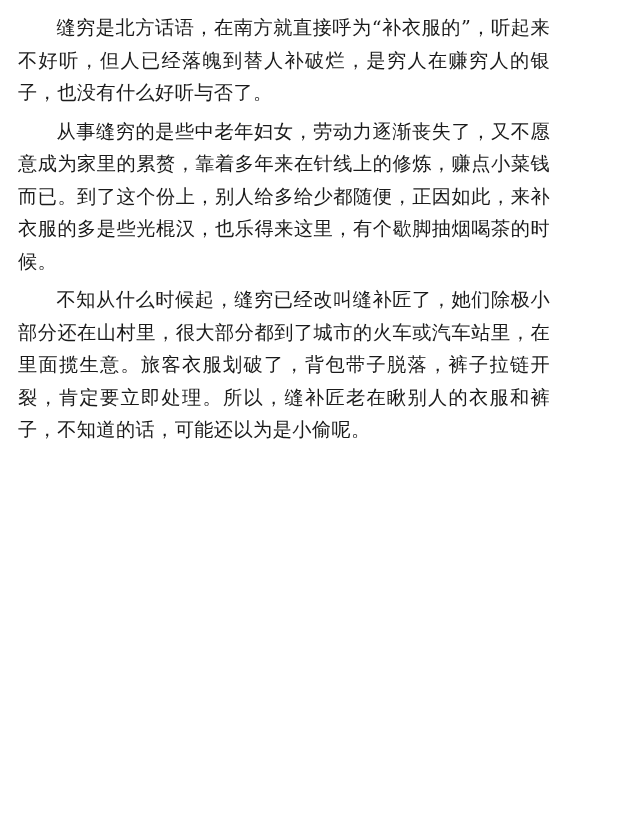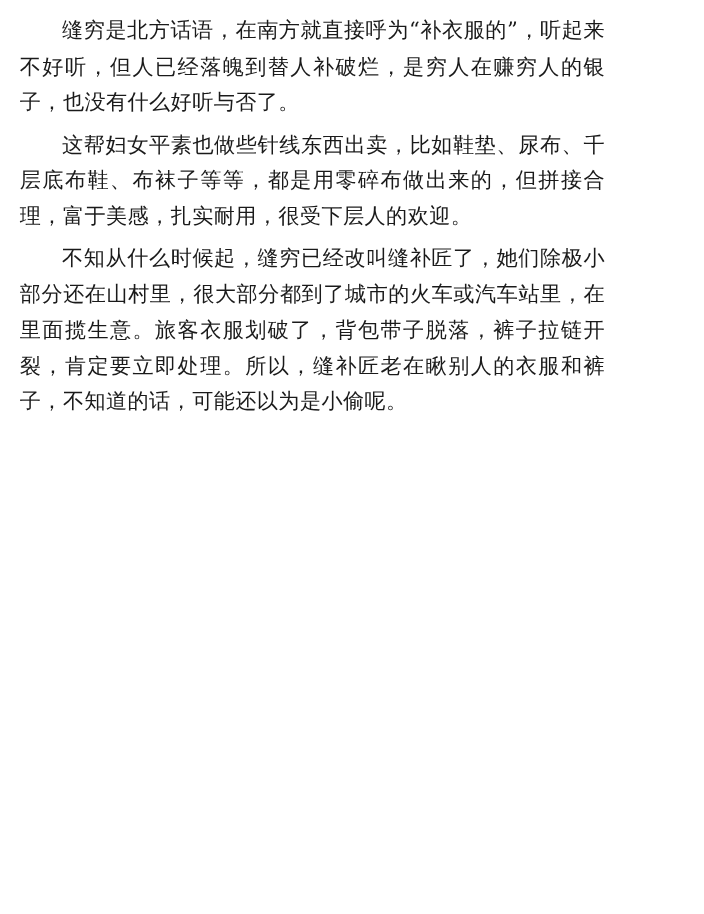--- a/index.html
+++ b/index.html
@@ -33,15 +33,15 @@
   }
   .para:last-child {
     margin-bottom: 0;
   }
 </style>
 </head>
 <body>
 
 <div id="page">
   <p class="para">缝穷是北方话语，在南方就直接呼为“补衣服的”，听起来不好听，但人已经落魄到替人补破烂，是穷人在赚穷人的银子，也没有什么好听与否了。</p>
-  <p class="para">这帮妇女平素也做些针线东西出卖，比如鞋垫、尿布、千层底布鞋、布袜子等等，都是用零碎布做出来的，但拼接合理，富于美感，扎实耐用，很受下层人的欢迎。</p>
+  <p class="para">从事缝穷的是些中老年妇女，劳动力逐渐丧失了，又不愿意成为家里的累赘，靠着多年来在针线上的修炼，赚点小菜钱而已。到了这个份上，别人给多给少都随便，正因如此，来补衣服的多是些光棍汉，也乐得来这里，有个歇脚抽烟喝茶的时候。</p>
   <p class="para">不知从什么时候起，缝穷已经改叫缝补匠了，她们除极小部分还在山村里，很大部分都到了城市的火车或汽车站里，在里面揽生意。旅客衣服划破了，背包带子脱落，裤子拉链开裂，肯定要立即处理。所以，缝补匠老在瞅别人的衣服和裤子，不知道的话，可能还以为是小偷呢。</p>
 </div>
 
 </body></html>

